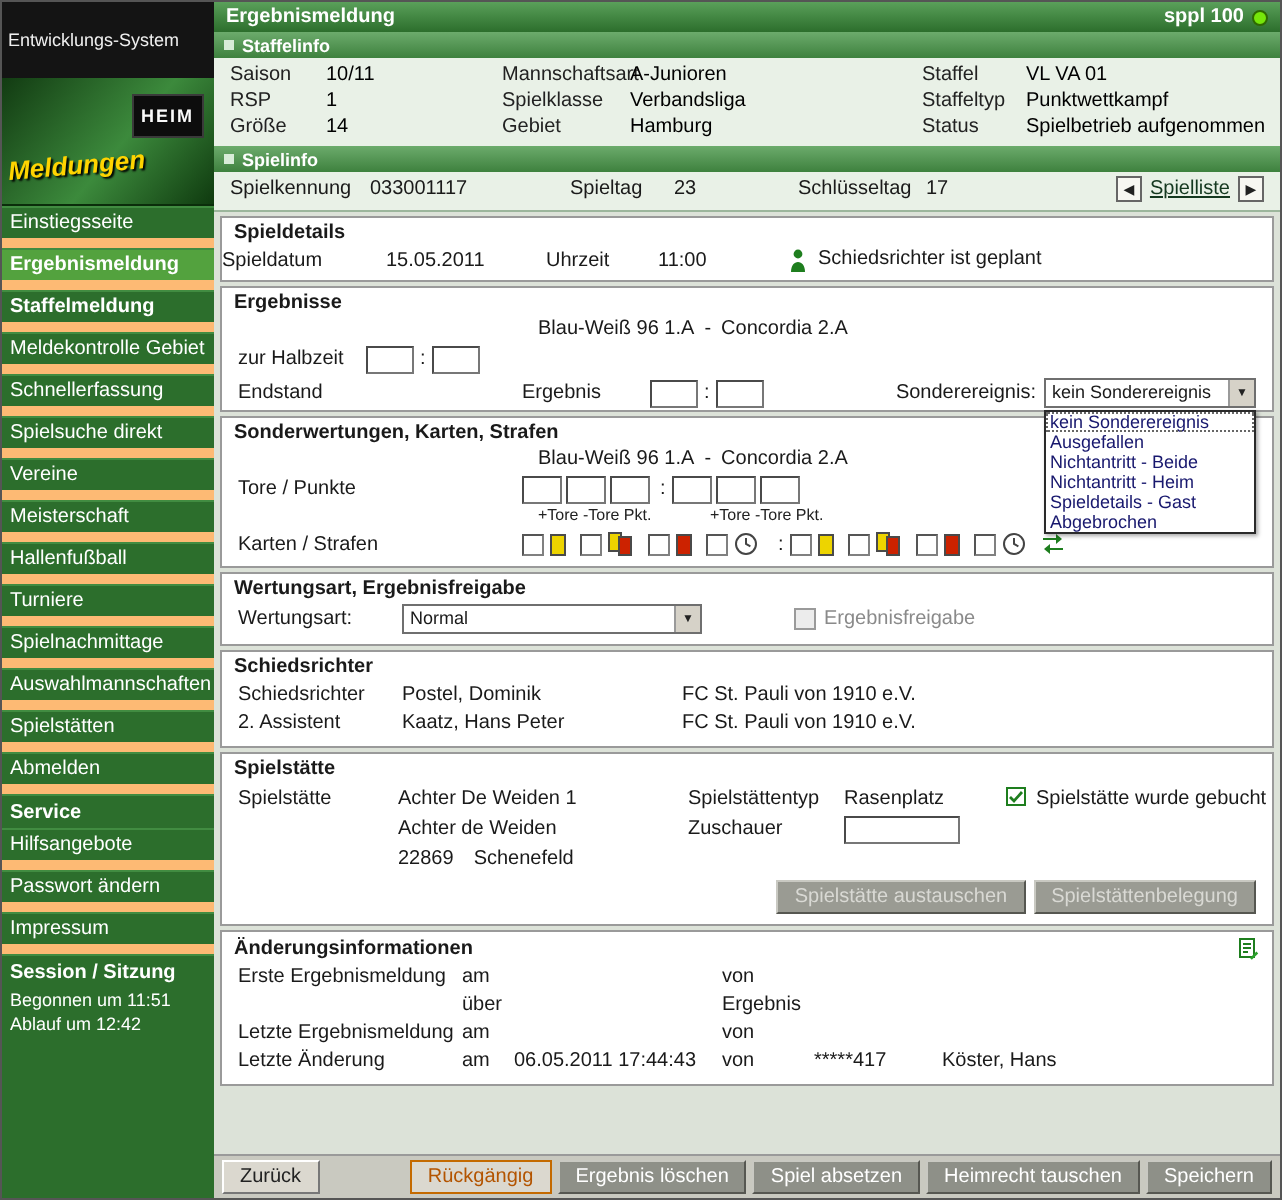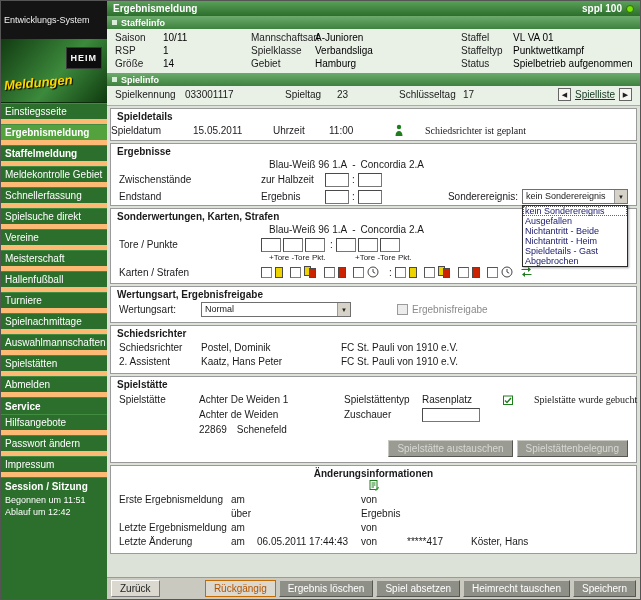--- a/index.html
+++ b/index.html
@@ -30,24 +30,24 @@
 .spielinfo-row{display:flex;align-items:center;padding:2px 8px 4px;}
 .spielinfo-row .w1{width:70px;}.spielinfo-row .w2{width:100px;}
 .spielinfo-row .w3{width:52px;}.spielinfo-row .w4{width:62px;}
 .spielinfo-row .w5{width:64px;}.spielinfo-row .w6{width:34px;}
 .spielliste{margin-left:auto;display:flex;align-items:center;gap:4px;}
 .icon-box{width:13px;height:13px;background:#f7f7f2;border:1px solid #666;display:flex;align-items:center;justify-content:center;font-size:7px;color:#222;cursor:pointer;}
 .link{color:#14381f;text-decoration:underline;cursor:pointer;}
 
 .section{background:#fff;border:1px solid #9a9a9a;margin:2px 3px 0;}
 .stitle{font-weight:bold;padding:2px 6px 0;}
-.stitle-row{display:flex;align-items:center;justify-content:space-between;padding:2px 6px 0;flex-direction:column;}
+.stitle-row{display:flex;align-items:center;justify-content:space-between;padding:2px 6px 0;}
 .stitle-row .t{font-weight:bold;}
 .sd-grid{display:grid;grid-template-columns:82px 80px 56px 64px auto;padding:2px 0 4px;align-items:center;}
-.hint{display:flex;align-items:center;gap:20px;white-space:nowrap;font-family:Liberation Serif, serif;}
+.hint{display:flex;gap:4px;white-space:nowrap;}
 input.score{width:24px;height:14px;border:1px solid #777;border-top-color:#4a4a4a;border-left-color:#4a4a4a;background:#fff;font-size:10px;padding:0 2px;font-family:inherit;}
 input.mini{width:20px;height:14px;border:1px solid #777;border-top-color:#4a4a4a;border-left-color:#4a4a4a;background:#fff;font-size:10px;padding:0 1px;font-family:inherit;margin-right:2px;}
 input.txt{width:58px;height:14px;border:1px solid #777;border-top-color:#4a4a4a;border-left-color:#4a4a4a;background:#fff;font-size:10px;padding:0 2px;font-family:inherit;}
 .colon{padding:0 3px;}
 .select{display:flex;border:1px solid #6f6f6f;background:#fff;height:15px;cursor:pointer;}
 .select .stxt{flex:1;font-size:9px;padding:1px 3px;white-space:nowrap;overflow:hidden;}
 .select .sarrow{flex:0 0 13px;background:#d6d2c8;border-left:1px solid #9a9a9a;display:flex;align-items:center;justify-content:center;font-size:6px;color:#222;}
 .ergebnisse{position:relative;}
 .teams{display:flex;gap:5px;padding:1px 8px;margin-left:150px;height:14px;align-items:center;white-space:nowrap;}
 .erow{display:flex;align-items:center;padding:1px 8px;height:17px;}
@@ -194,21 +194,20 @@
     </section>
 
     <section class="section ergebnisse">
       <div class="stitle">Ergebnisse</div>
       <div class="teams">
         <span>Blau-Weiß 96 1.A</span>
         <span>-</span>
         <span>Concordia 2.A</span>
       </div>
       <div class="erow">
-        <span class="l1">Zwischenstände</span>
         <span class="l2">zur Halbzeit</span>
         <input class="score" style="">
         <span class="colon">:</span>
         <input class="score" style="">
       </div>
       <div class="erow">
         <span class="l1">Endstand</span>
         <span class="l2">Ergebnis</span>
         <input class="score" style="">
         <span class="colon">:</span>

